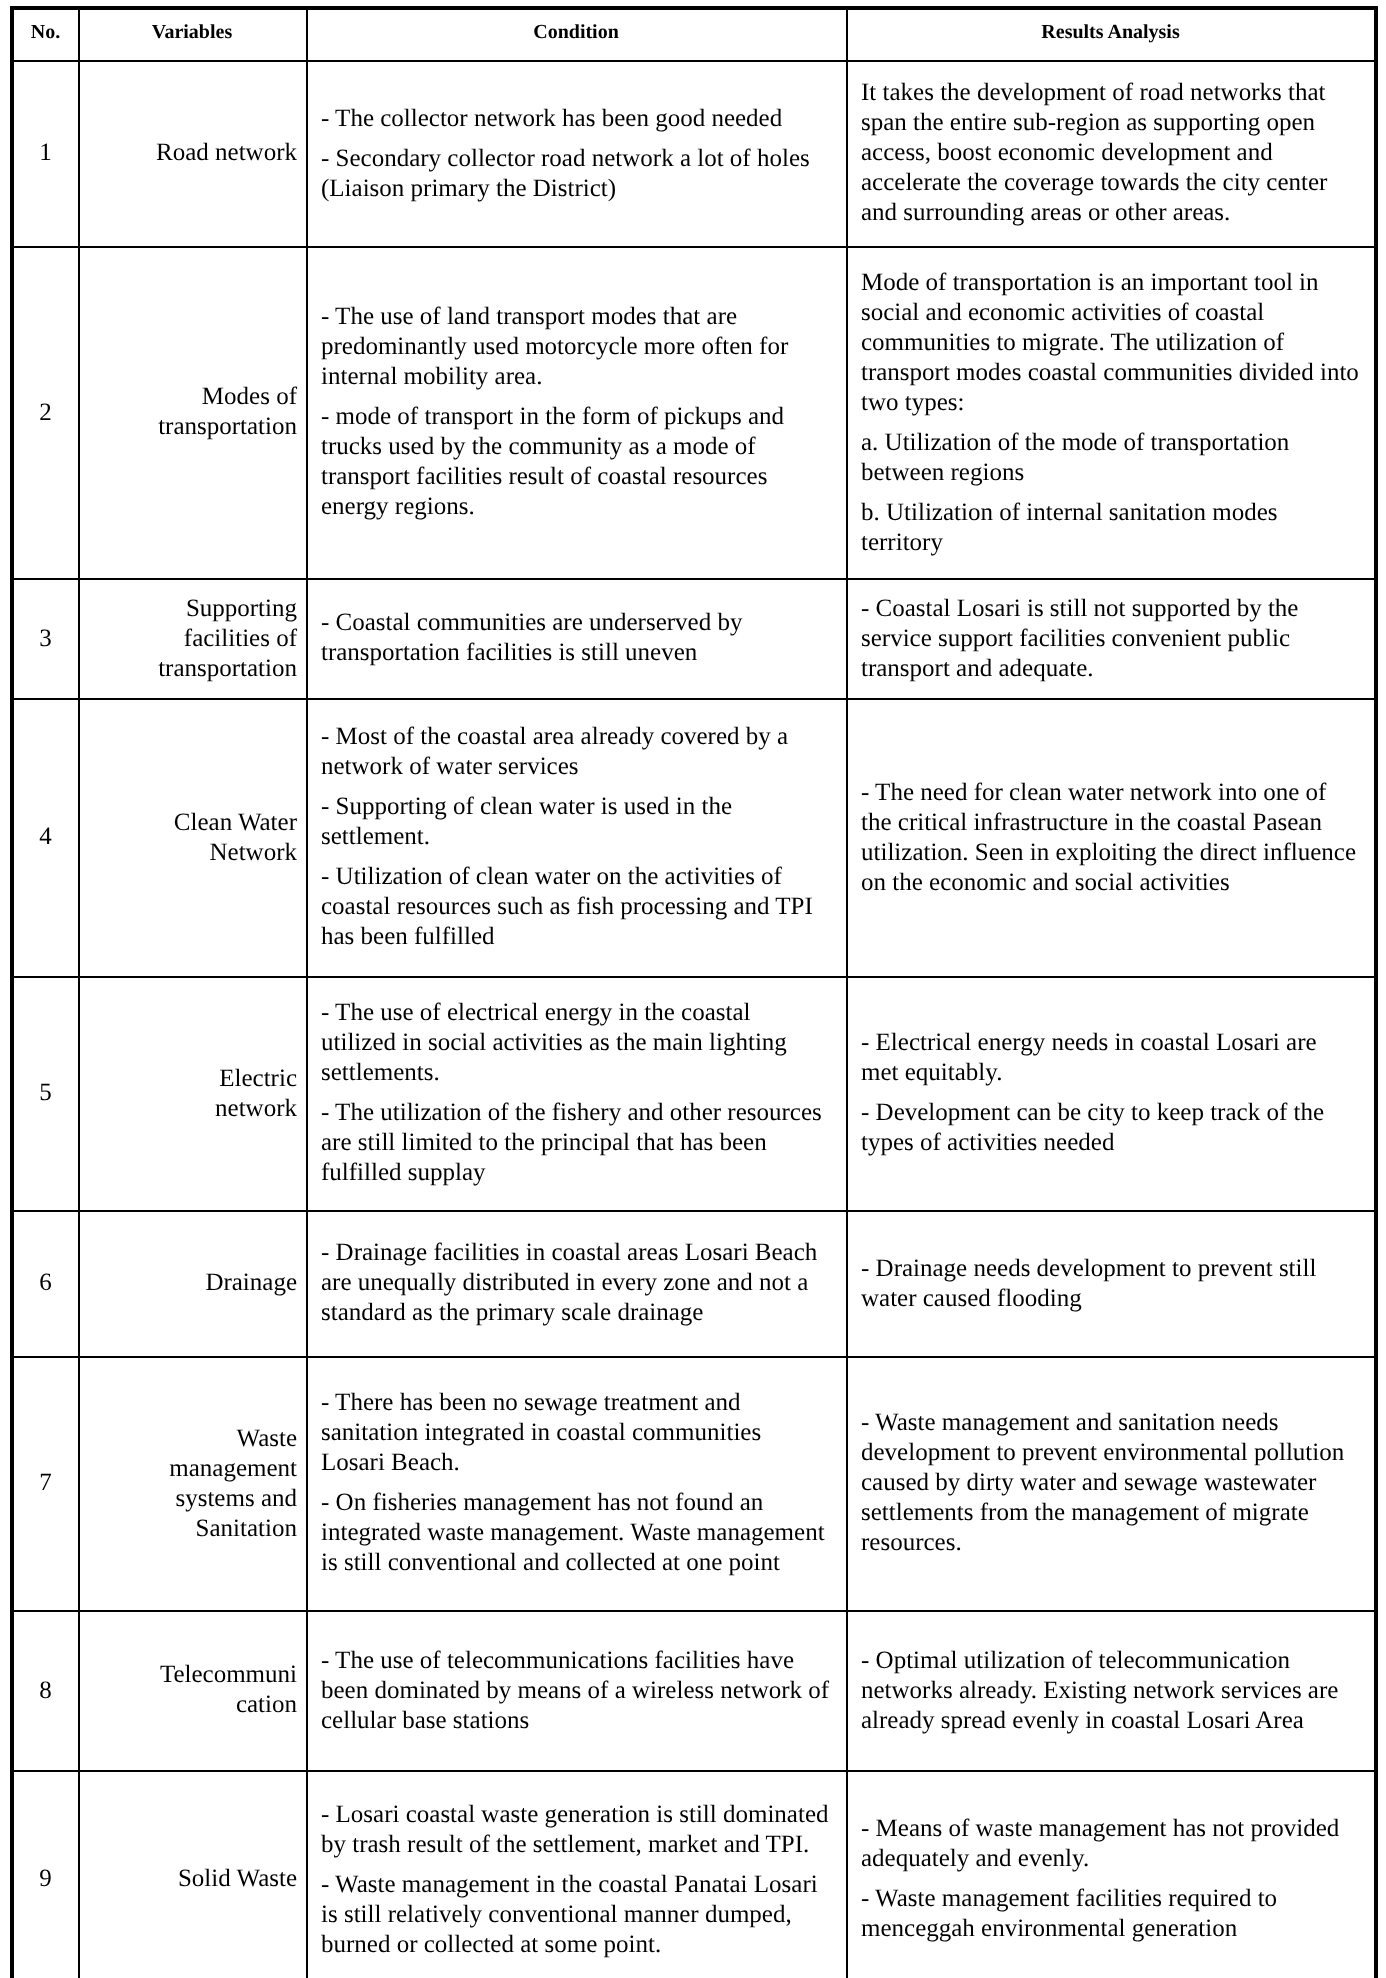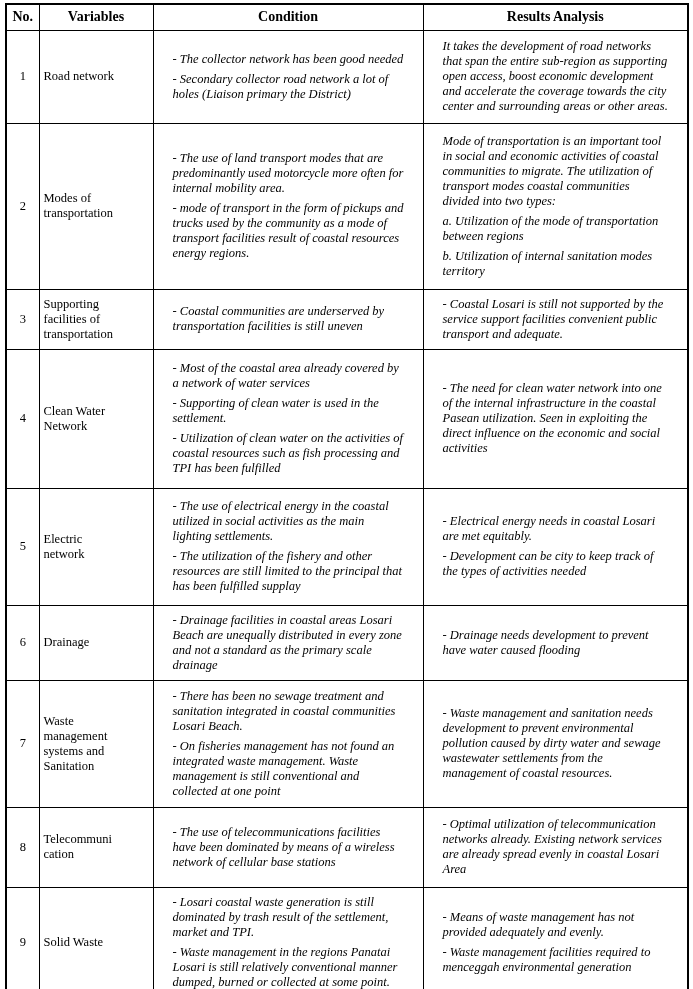--- a/index.html
+++ b/index.html
@@ -28,42 +28,41 @@
   col.c1 { width: 114px; }
   col.c2 { width: 270px; }
   col.c3 { width: 265px; }
   th, td {
     border: 1px solid #000000;
     box-sizing: border-box;
     color: #000000;
   }
   th {
     font-weight: bold;
-    font-size: 14px;
+    font-size: 10px;
     text-align: center;
     vertical-align: middle;
     padding: 4px 3px;
     height: 26px;
   }
   td {
     vertical-align: middle;
     padding: 2px 7px;
   }
   td.c-no {
     text-align: center;
     padding: 2px 2px;
   }
   td.c-var {
-    text-align: left;
+    text-align: right;
     white-space: pre-line;
     padding: 2px 4px;
   }
   td.c-cond p, td.c-res p {
-    margin: 5px 12px;
-    font-style: italic;
+    margin: 5px 0;
   }
   
   tbody tr:nth-child(1) { height: 93px; }
   tbody tr:nth-child(2) { height: 166px; }
   tbody tr:nth-child(3) { height: 54px; }
   tbody tr:nth-child(4) { height: 139px; }
   tbody tr:nth-child(5) { height: 117px; }
   tbody tr:nth-child(6) { height: 73px; }
   tbody tr:nth-child(7) { height: 127px; }
   tbody tr:nth-child(8) { height: 80px; }
@@ -129,21 +128,21 @@
         <tr>
           <td class="c-no">4</td>
           <td class="c-var">Clean Water
 Network</td>
           <td class="c-cond">
             <p>- Most of the coastal area already covered by a network of water services</p>
             <p>- Supporting of clean water is used in the settlement.</p>
             <p>- Utilization of clean water on the activities of coastal resources such as fish processing and TPI has been fulfilled</p>
           </td>
           <td class="c-res">
-            <p>- The need for clean water network into one of the internal infrastructure in the coastal Pasean utilization. Seen in exploiting the direct influence on the economic and social activities</p>
+            <p>- The need for clean water network into one of the critical infrastructure in the coastal Pasean utilization. Seen in exploiting the direct influence on the economic and social activities</p>
           </td>
         </tr>
         <tr>
           <td class="c-no">5</td>
           <td class="c-var">Electric
 network</td>
           <td class="c-cond">
             <p>- The use of electrical energy in the coastal utilized in social activities as the main lighting settlements.</p>
             <p>- The utilization of the fishery and other resources are still limited to the principal that has been fulfilled supplay</p>
           </td>
@@ -152,54 +151,54 @@
             <p>- Development can be city to keep track of the types of activities needed</p>
           </td>
         </tr>
         <tr>
           <td class="c-no">6</td>
           <td class="c-var">Drainage</td>
           <td class="c-cond">
             <p>- Drainage facilities in coastal areas Losari Beach are unequally distributed in every zone and not a standard as the primary scale drainage</p>
           </td>
           <td class="c-res">
-            <p>- Drainage needs development to prevent have water caused flooding</p>
+            <p>- Drainage needs development to prevent still water caused flooding</p>
           </td>
         </tr>
         <tr>
           <td class="c-no">7</td>
           <td class="c-var">Waste
 management
 systems and
 Sanitation</td>
           <td class="c-cond">
             <p>- There has been no sewage treatment and sanitation integrated in coastal communities Losari Beach.</p>
             <p>- On fisheries management has not found an integrated waste management. Waste management is still conventional and collected at one point</p>
           </td>
           <td class="c-res">
-            <p>- Waste management and sanitation needs development to prevent environmental pollution caused by dirty water and sewage wastewater settlements from the management of coastal resources.</p>
+            <p>- Waste management and sanitation needs development to prevent environmental pollution caused by dirty water and sewage wastewater settlements from the management of migrate resources.</p>
           </td>
         </tr>
         <tr>
           <td class="c-no">8</td>
           <td class="c-var">Telecommuni
 cation</td>
           <td class="c-cond">
             <p>- The use of telecommunications facilities have been dominated by means of a wireless network of cellular base stations</p>
           </td>
           <td class="c-res">
             <p>- Optimal utilization of telecommunication networks already. Existing network services are already spread evenly in coastal Losari Area</p>
           </td>
         </tr>
         <tr>
           <td class="c-no">9</td>
           <td class="c-var">Solid Waste</td>
           <td class="c-cond">
             <p>- Losari coastal waste generation is still dominated by trash result of the settlement, market and TPI.</p>
-            <p>- Waste management in the regions Panatai Losari is still relatively conventional manner dumped, burned or collected at some point.</p>
+            <p>- Waste management in the coastal Panatai Losari is still relatively conventional manner dumped, burned or collected at some point.</p>
           </td>
           <td class="c-res">
             <p>- Means of waste management has not provided adequately and evenly.</p>
             <p>- Waste management facilities required to menceggah environmental generation</p>
           </td>
         </tr>
       </tbody>
   </table>
 </div>
 

